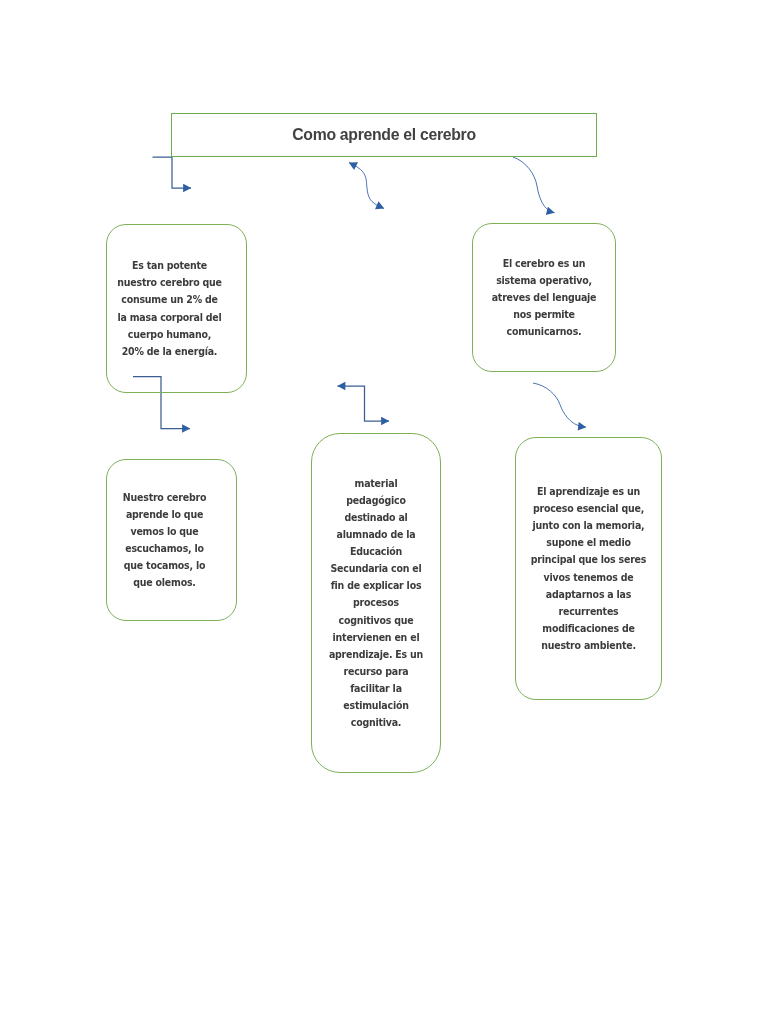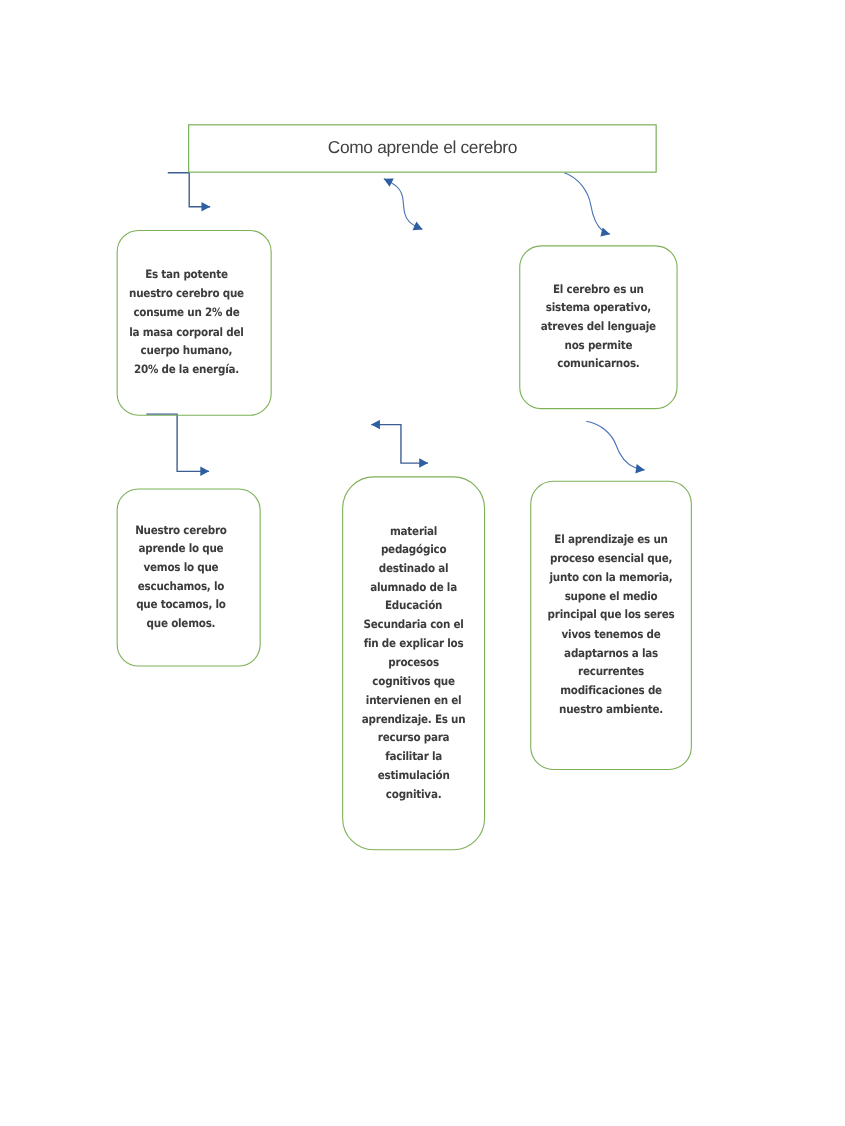--- a/index.html
+++ b/index.html
@@ -24,39 +24,39 @@
     color: #3C3C3C;
     font-size: 10.5px;
     line-height: 17.1px;
     letter-spacing: -0.22px;
     display: block;
     width: 100%;
     white-space: pre-line;
   }
 
   
-  #node-1, #node-4 { padding-right: 14px; }
+  #node-1, #node-4 { padding-right: 14px; margin-top: 15px; }
 
   #title-box {
     left:171px; top:113px; width:426px; height:44px;
     border-width: 1.5px; border-color:#6FAB4A;
   }
   #title-box .txt {
     font-family: "Liberation Sans", sans-serif;
-    font-weight: normal; font-size: 15.8px; color:#414141;
+    font-weight: bold; font-size: 15.8px; color:#414141;
     letter-spacing: -0.3px; line-height: 16px;
   }
 
   #node-1 { left:106px; top:209px; width:141px; height:169px; border-radius:20px; }
   #node-2 { left:305px; top:214px; width:123px; height:165px; border-radius:0;
             border-width:1.3px; border-color:#6FAB4A; }
   #node-3 { left:472px; top:223px; width:144px; height:149px; border-radius:20px; }
   #node-4 { left:106px; top:444px; width:131px; height:162px; border-radius:20px; }
   #node-5 { left:311px; top:433px; width:130px; height:340px; border-radius:29px; }
-  #node-6 { left:482px; top:437px; width:147px; height:263px; border-radius:21px; }
+  #node-6 { left:515px; top:437px; width:147px; height:263px; border-radius:21px; }
 
   svg#connector-layer {
     position:absolute; left:0; top:0; width:768px; height:1024px;
     overflow:visible; pointer-events:none;
   }
 </style>
 </head>
 <body>
 
 <div id="canvas">

